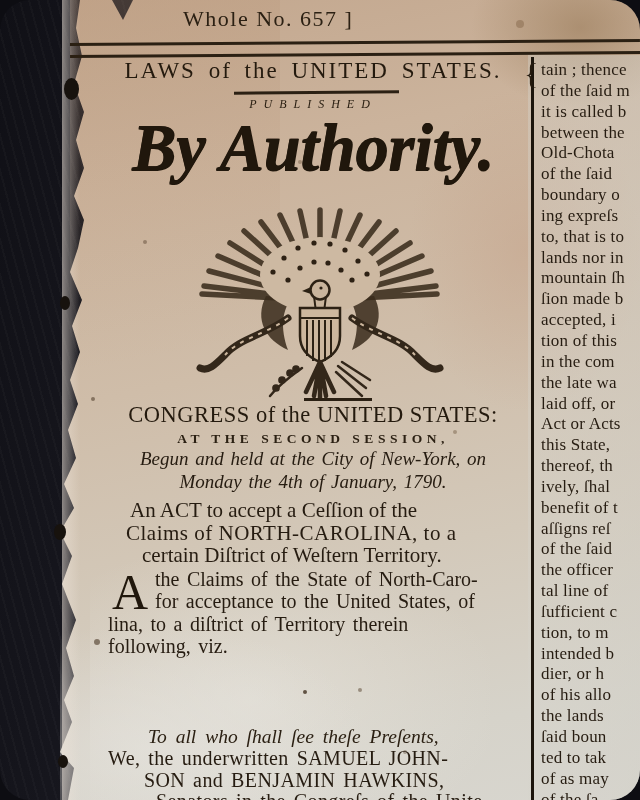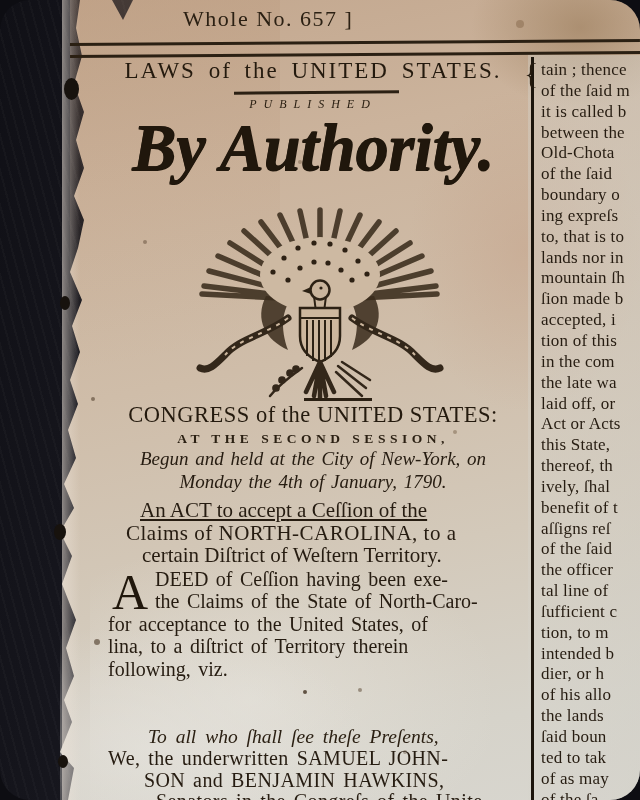--- a/index.html
+++ b/index.html
@@ -47,21 +47,21 @@
   .by-authority{position:absolute;left:0;right:0;top:48px;text-align:center;font-weight:bold;font-style:italic;
     font-size:66px;line-height:1.3;color:#20170c;transform:scaleY(1.04);
     text-shadow:1px 0 currentColor,0 1px currentColor;}
   .eagle{position:absolute;left:62px;top:144px;width:300px;height:200px;}
   .rule-small{position:absolute;left:196px;top:342px;width:68px;height:3px;background:#2b2013;}
   .congress{position:absolute;left:0;right:0;top:346px;text-align:center;font-size:22.5px;letter-spacing:.5px;color:#241a0e;}
   .session{position:absolute;left:0;right:0;top:375px;text-align:center;font-size:13.5px;font-weight:bold;letter-spacing:4.5px;color:#2b2013;}
   .begun{position:absolute;left:0;right:0;top:392px;text-align:center;font-style:italic;font-size:19px;word-spacing:2px;}
   .monday{position:absolute;left:0;right:0;top:415px;text-align:center;font-style:italic;font-size:19px;word-spacing:2px;}
   .act{position:absolute;left:0;top:443px;font-size:21px;line-height:22.5px;}
-  .act .tline:nth-child(1){margin-left:32px;text-decoration:underline;}
+  .act .tline:nth-child(1){margin-left:22px;}
   .act .tline:nth-child(2){margin-left:18px;letter-spacing:.5px;}
   .act .tline:nth-child(3){margin-left:34px;}
   .dropcap{position:absolute;left:4px;top:514px;font-size:50px;line-height:44px;color:#20170c;}
   .deed{position:absolute;left:0;top:512px;width:410px;font-size:20px;line-height:22.4px;word-spacing:2.5px;}
   .deed .tline:nth-child(-n+2){padding-left:47px;}
   .presents{position:absolute;left:40px;top:670px;font-style:italic;font-size:19.5px;word-spacing:4px;color:#2b2013;}
   .closing{position:absolute;left:0;top:692px;width:410px;font-size:20px;line-height:21.6px;letter-spacing:.4px;word-spacing:2.5px;}
   .closing .tline:nth-child(2){padding-left:36px;}
   .closing .tline:nth-child(3){padding-left:48px;}
   .tline{white-space:nowrap;}
@@ -155,21 +155,20 @@
     <div class="monday">Monday the 4th of January, 1790.</div>
 
     <div class="act">
         <div class="tline">An ACT to accept a Ceſſion of the</div>
         <div class="tline">Claims of NORTH-CAROLINA, to a</div>
         <div class="tline">certain Diſtrict of Weſtern Territory.</div>
       </div>
 
     <div class="dropcap">A</div>
     <div class="deed">
-        <div class="tline">DEED of Ceſſion having been exe-</div>
         <div class="tline">the Claims of the State of North-Caro-</div>
         <div class="tline">for acceptance to the United States, of</div>
         <div class="tline">lina, to a diſtrict of Territory therein</div>
         <div class="tline">following, viz.</div>
       </div>
 
     <div class="presents">To all who ſhall ſee theſe Preſents,</div>
     <div class="closing">
         <div class="tline">We, the underwritten SAMUEL JOHN-</div>
         <div class="tline">SON and BENJAMIN HAWKINS,</div>

